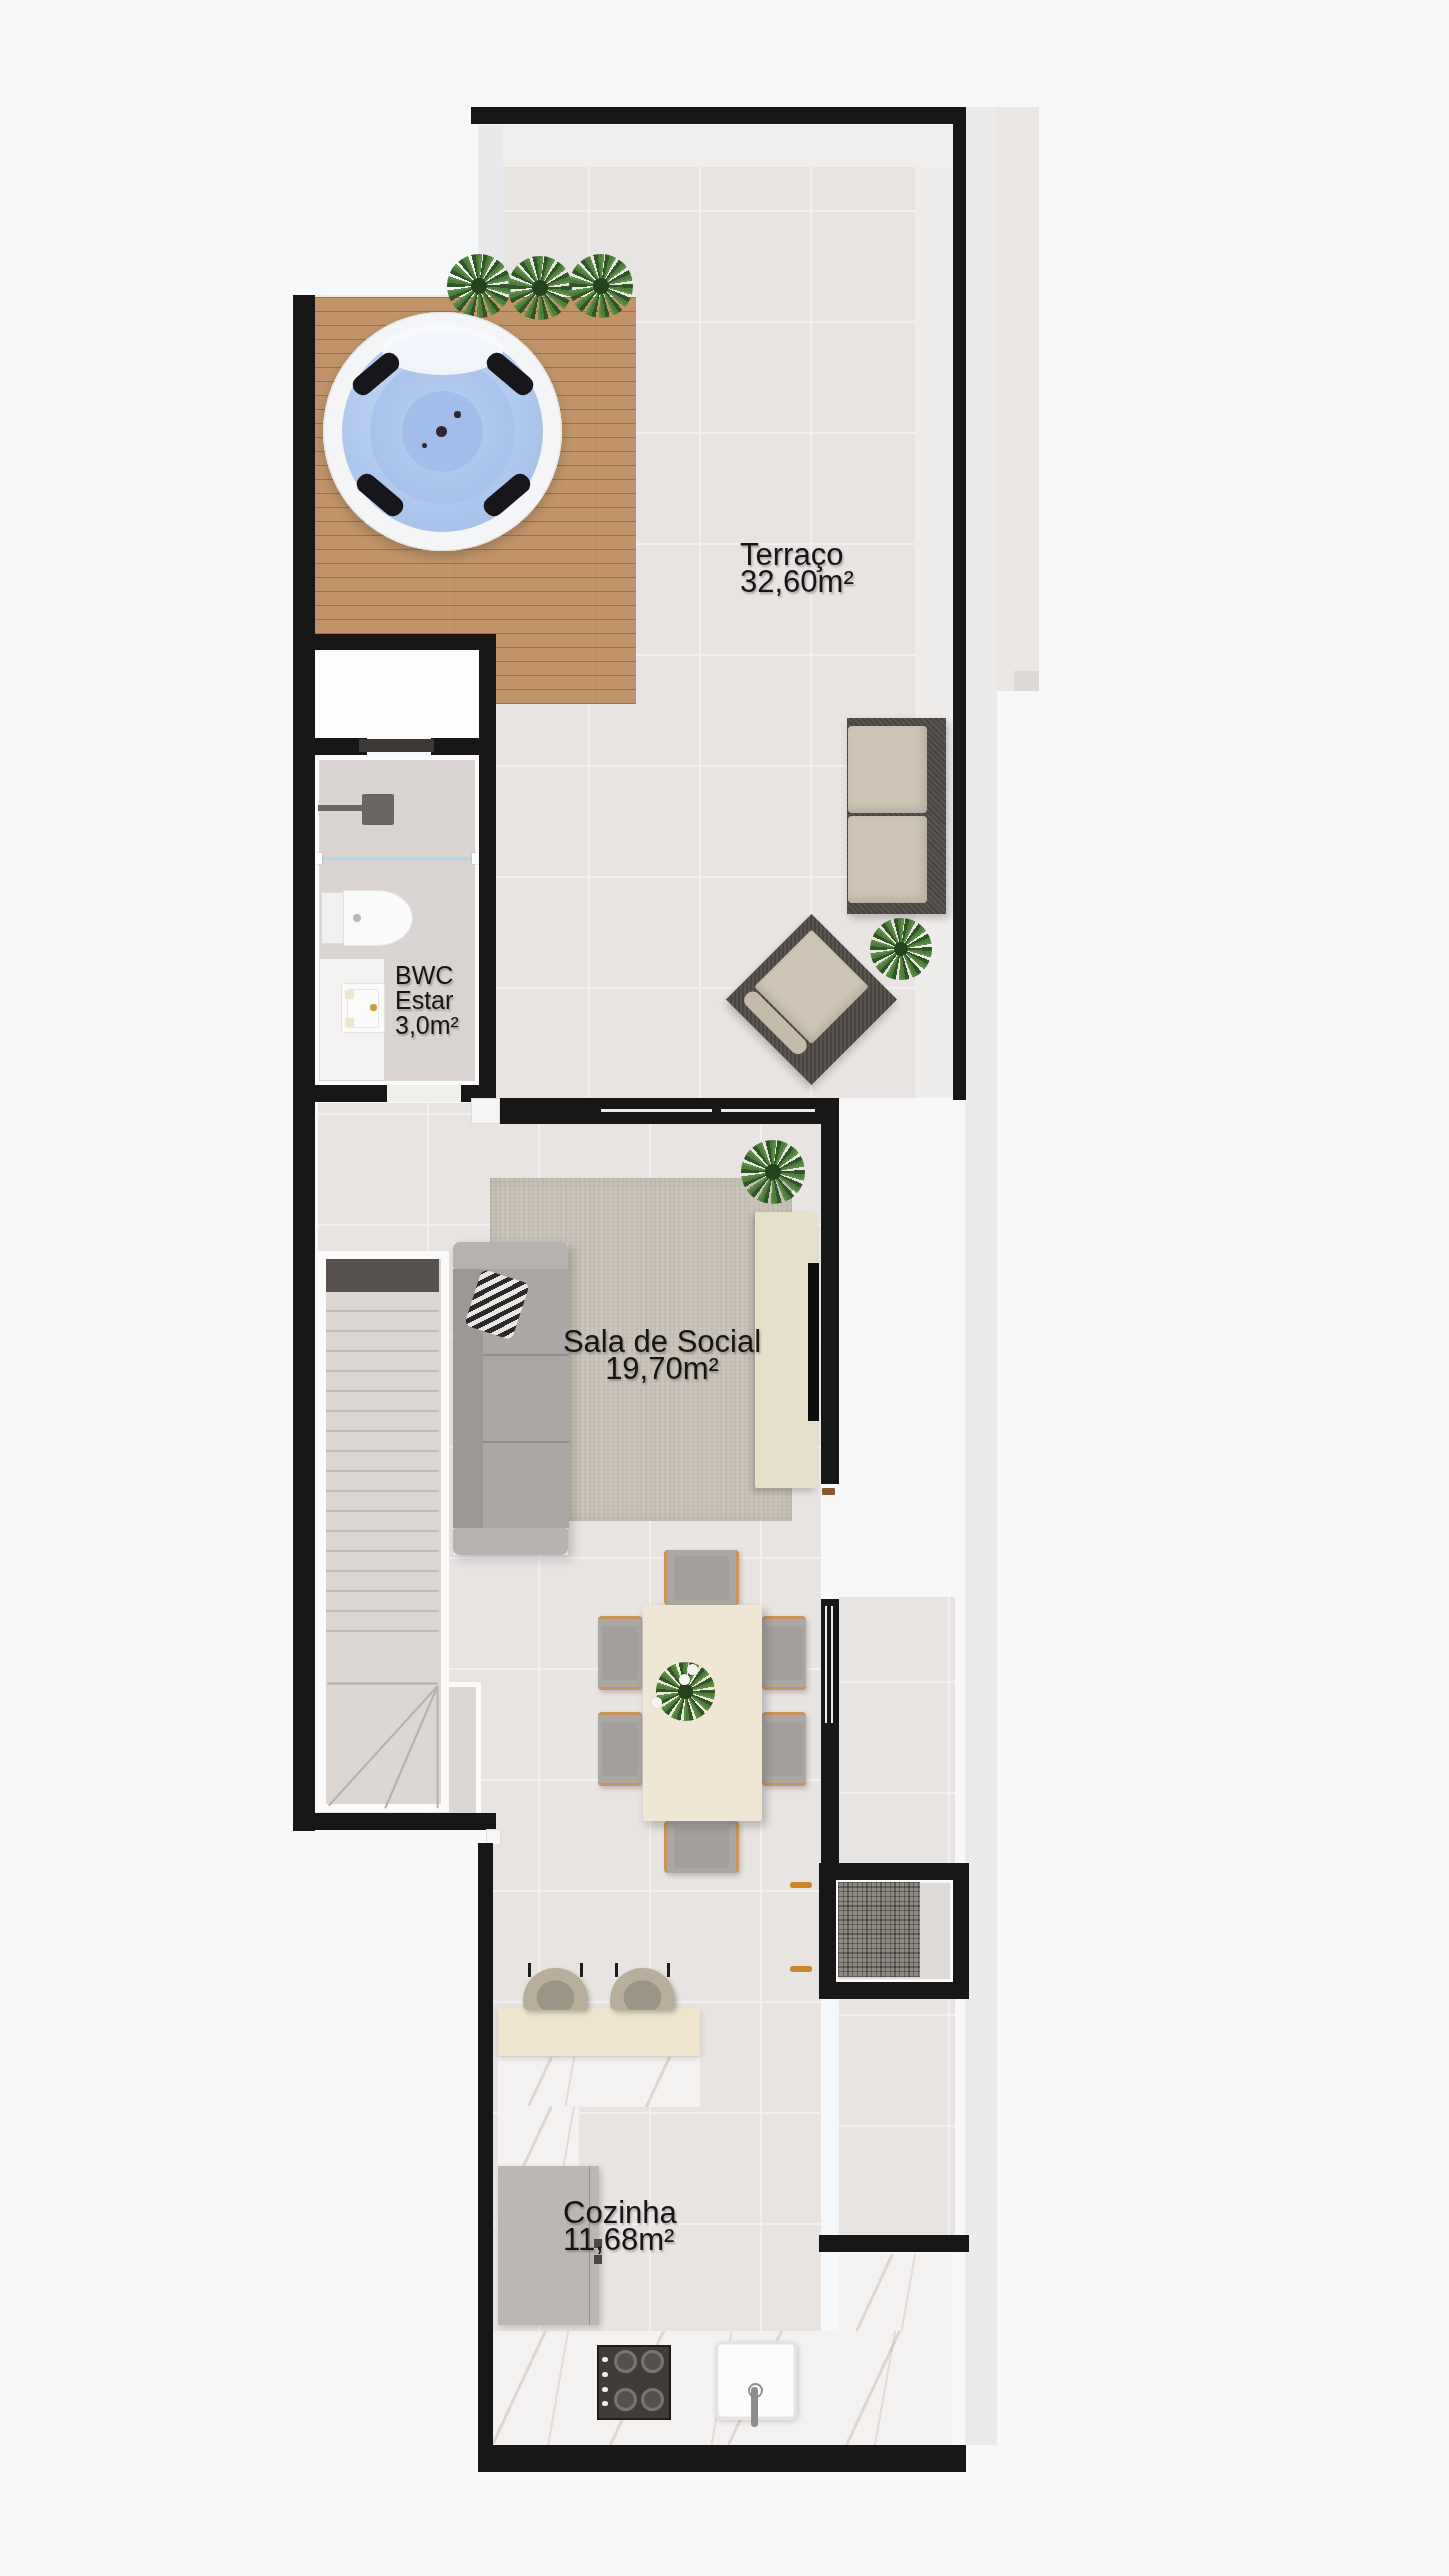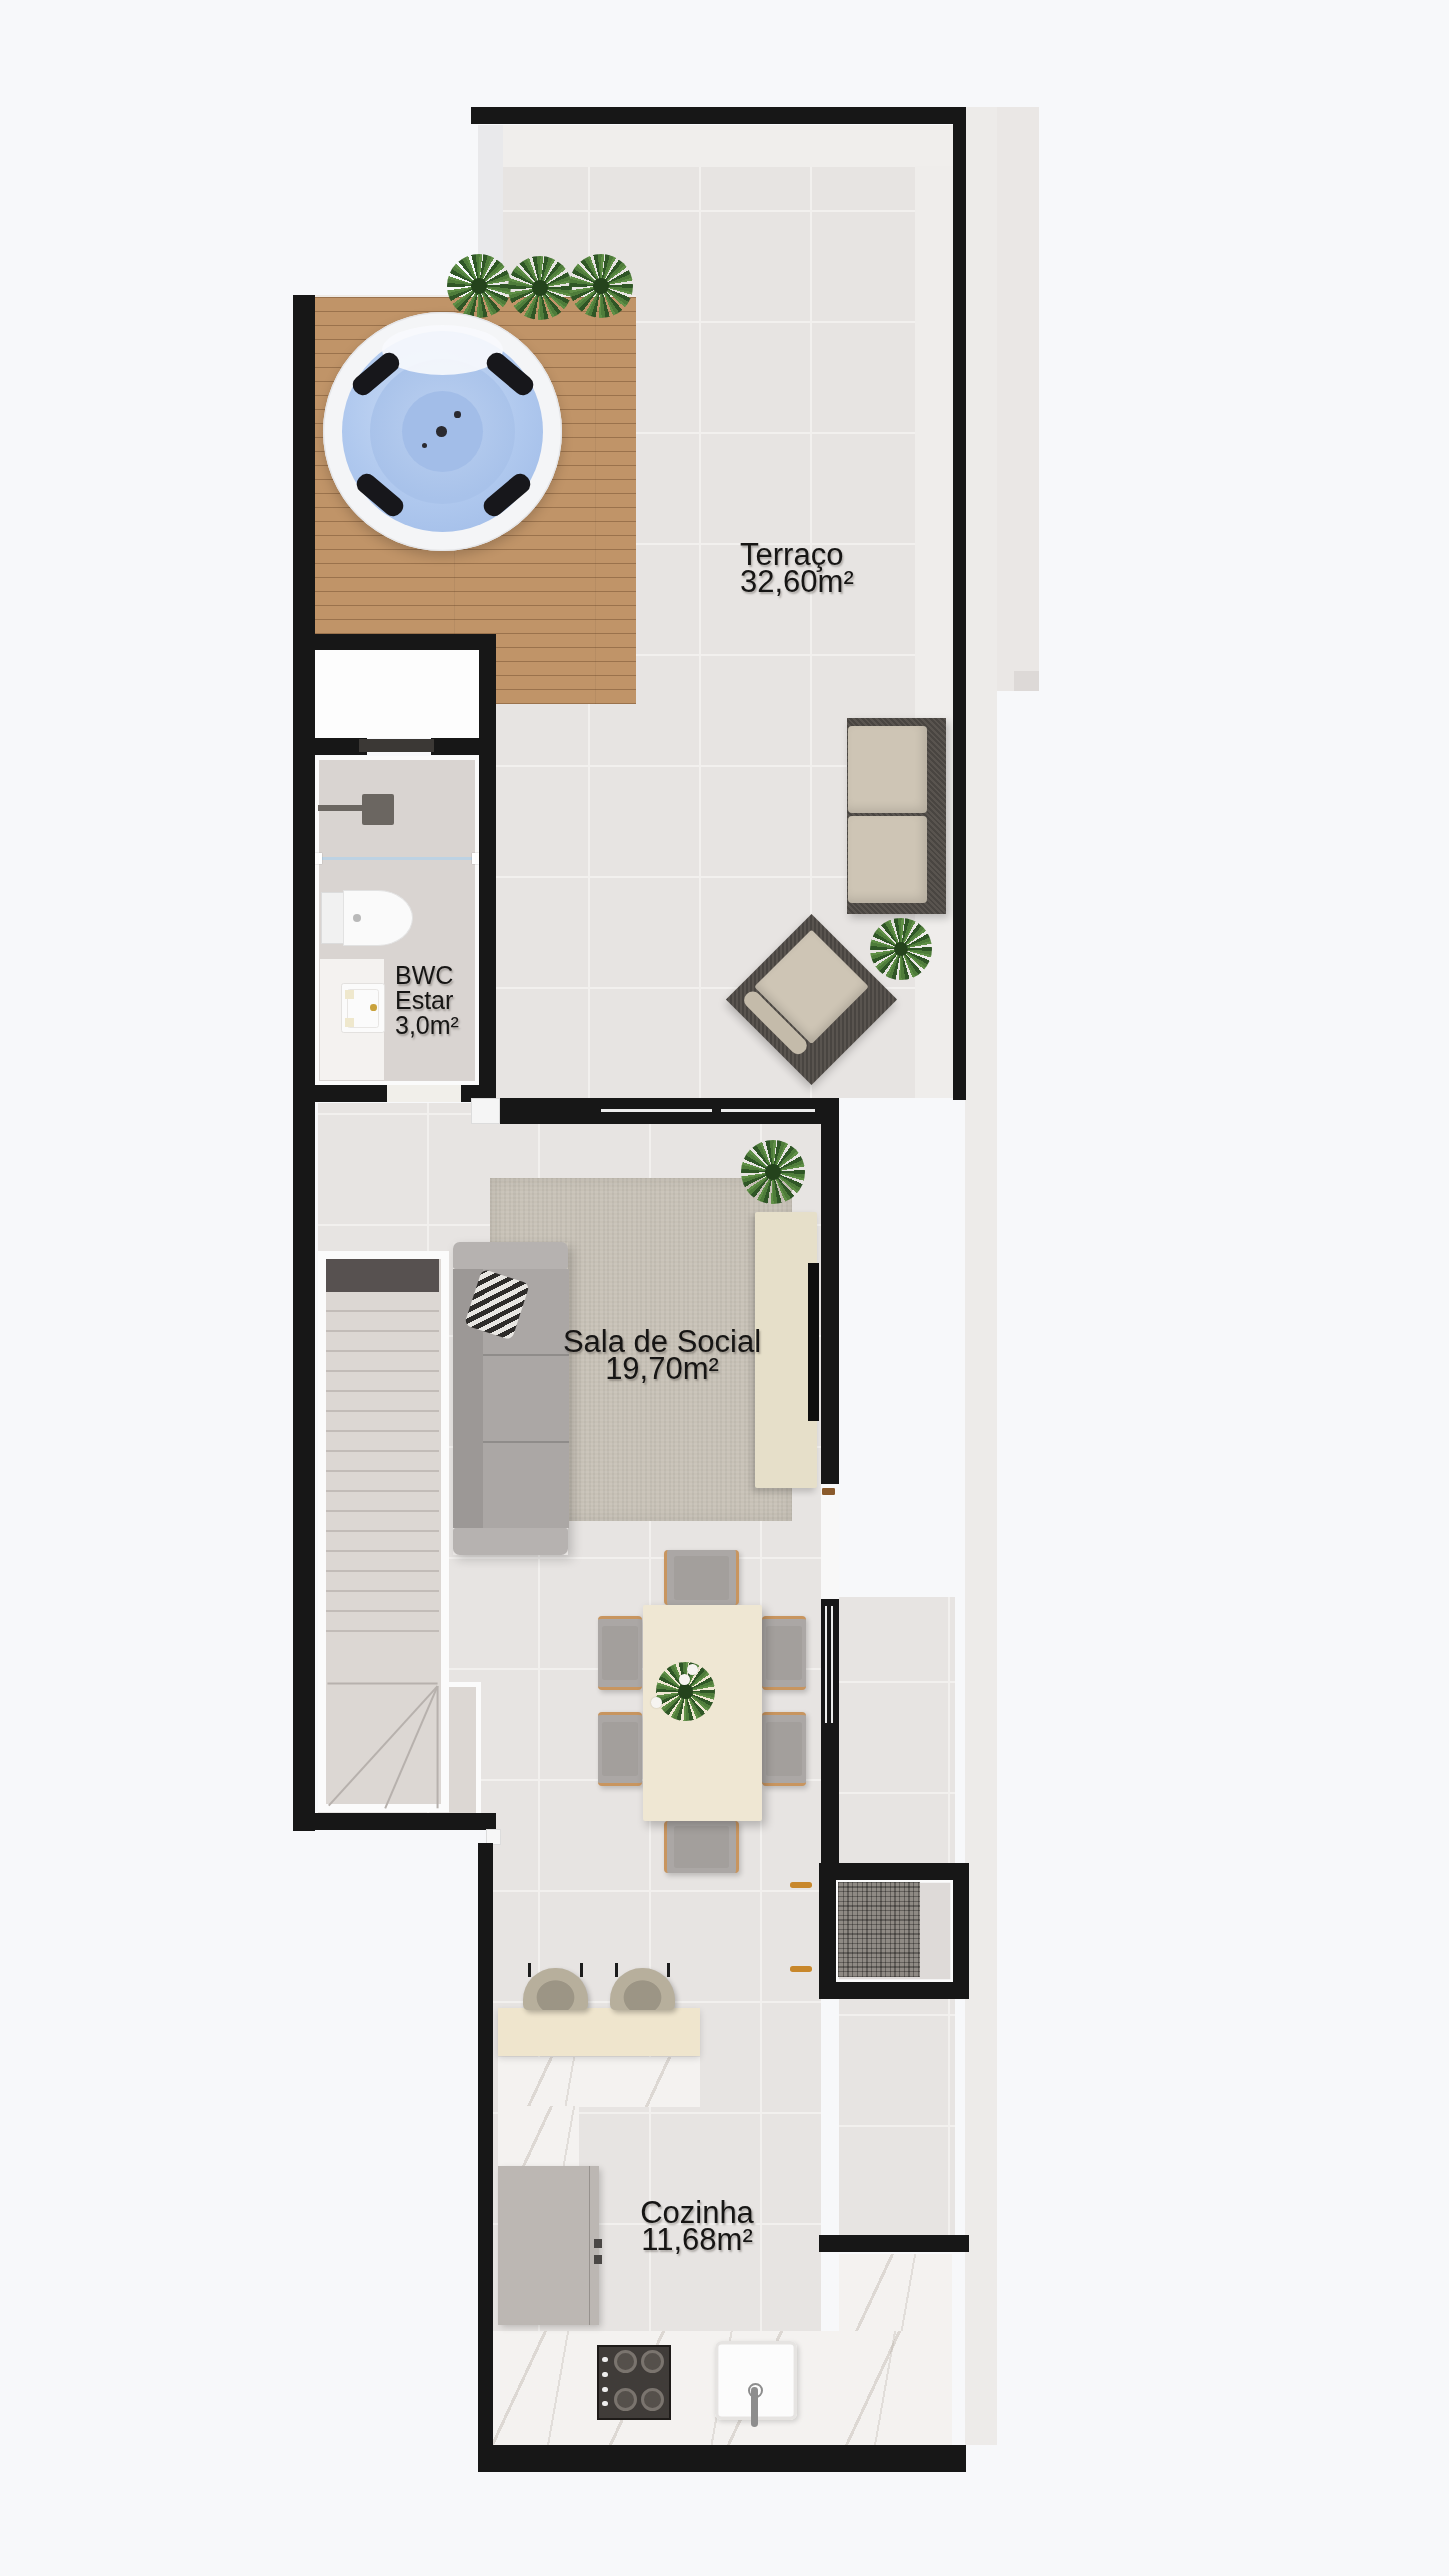--- a/index.html
+++ b/index.html
@@ -190,21 +190,21 @@
   #vanity-basin{left:339px;top:989px;width:32px;height:39px;border:1.3px solid #E8E6E4;border-radius:2.7px}
   #vanity-faucet{left:362px;top:1004px;width:6.7px;height:6.7px;border-radius:50%;background:#C9A23C}
   .soap{position:absolute;width:9.4px;height:9.4px;background:#EFE8CD}
 
   
   .room-label{position:absolute;color:var(--label);font-size:31px;line-height:27px;
     text-shadow:1.3px 2px 2px rgba(60,55,50,.35);letter-spacing:0px;white-space:pre}
   #label-terraco{left:732px;top:541px}
   #label-bwc{left:387px;top:963px;font-size:25px;line-height:25px}
   #label-sala{left:520px;top:1328px;width:268px;text-align:center}
-  #label-cozinha{left:555px;top:2199px;width:268px;text-align:center}
+  #label-cozinha{left:555px;top:2199px;width:268px;text-align:left}
   .lab2{display:block}
 
   
   #watermark{left:597px;top:1254px;width:295px;height:74px}
   #wm-circle{left:85px;top:5.4px;width:43px;height:43px;border-radius:50%;background:rgba(255,255,255,.78)}
   #wm-house{left:94px;top:21.5px;width:24px;height:12px;border-left:2.7px solid #C5C0BB;
     border-right:2.7px solid #C5C0BB;border-bottom:2.7px solid rgba(255,255,255,0)}
   #wm-roof{left:91px;top:10.7px;width:0;height:0;border-left:14.8px solid transparent;
     border-right:14.8px solid transparent;border-bottom:10.7px solid #C5C0BB}
   .swoosh{position:absolute;border-radius:50%;border-bottom:4.7px solid rgba(255,255,255,.55);transform:rotate(-6deg)}

